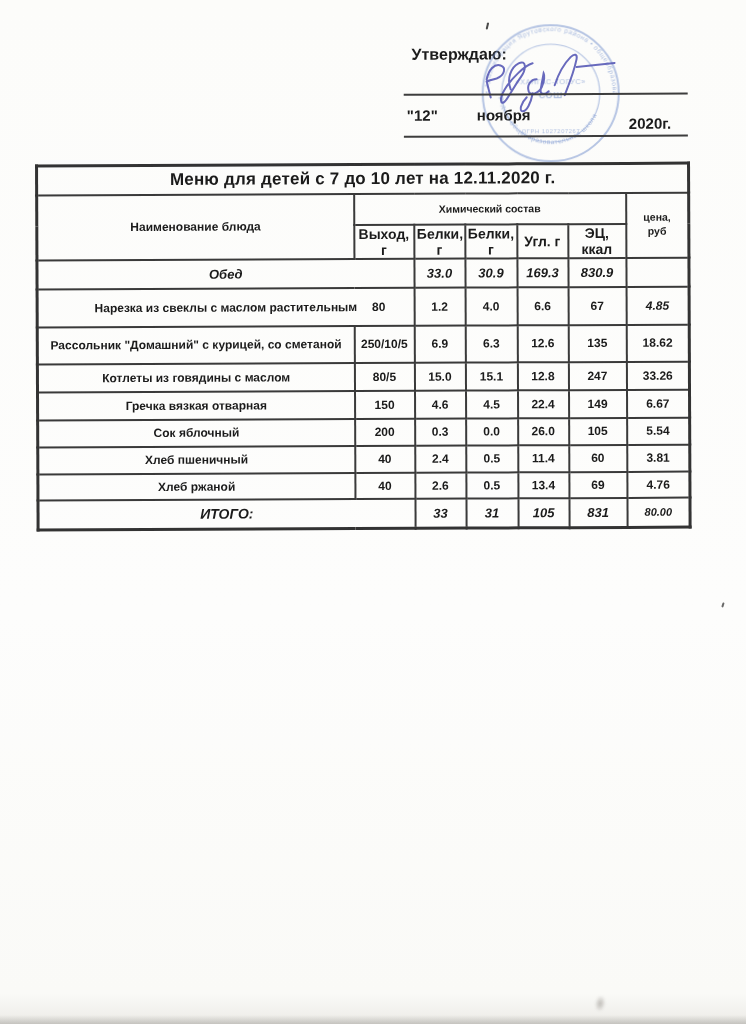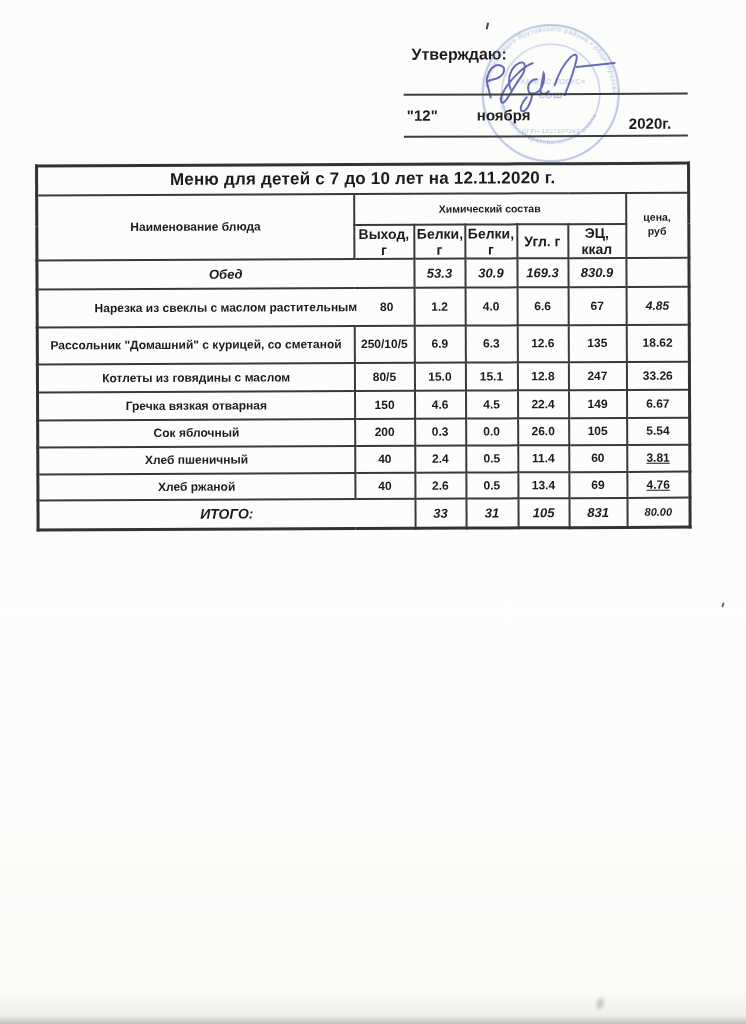--- a/index.html
+++ b/index.html
@@ -38,23 +38,23 @@
   tr.t-h2{height:26px;} tr.t-h2 td{font-size:14px;}
   td.hdr-price{font-size:13px;white-space:pre-line;line-height:1.3;}
   tr.t-obed{height:29px;} tr.t-obed td{font-style:italic;font-size:13px;}
   tr.t-r0{height:38px;} tr.t-r1{height:37px;} tr.t-r2{height:28px;} tr.t-r3{height:28px;}
   tr.t-r4{height:27px;} tr.t-r5{height:27px;} tr.t-r6{height:26px;}
   tr.t-total{height:30px;}
   tr.t-total td{font-style:italic;font-size:13px;}
   tr.t-total td.name{font-size:14px;}
   tr.t-total td.price-cell{font-size:11px;}
   td.price-italic{font-style:italic;}
-  td.price-normal{font-weight:400;text-decoration:underline;}
+  td.price-normal{font-weight:400;}
   td.merged2{position:relative;}
-  .outpos{position:absolute;left:319px;top:0;width:58px;height:100%;
+  .outpos{position:absolute;left:311px;top:0;width:58px;height:100%;
     display:flex;align-items:center;justify-content:center;text-align:center;}
 
   
   .speck-right{position:absolute;left:721px;top:604px;width:2px;height:5px;background:rgba(55,55,55,0.75);
     border-radius:2px;transform:rotate(18deg);}
   .smudge{position:absolute;left:592px;top:996px;width:11px;height:17px;border-radius:50%;
     background:radial-gradient(ellipse at center, rgba(120,115,108,0.45), rgba(120,115,108,0) 70%);
     filter:blur(1px);transform:rotate(10deg);}
   .bottom-edge{position:absolute;left:0;bottom:0;width:746px;height:9px;
     background:linear-gradient(180deg, rgba(0,0,0,0), rgba(95,92,86,0.28));}
@@ -125,21 +125,21 @@
       </tr>
       <tr class="t-h2">
         <td>Выход, г</td>
         <td>Белки, г</td>
         <td>Белки, г</td>
         <td>Угл. г</td>
         <td>ЭЦ, ккал</td>
       </tr>
       <tr class="t-obed">
         <td colspan="2">Обед</td>
-        <td>53.3</td>
+        <td>33.0</td>
         <td>30.9</td>
         <td>169.3</td>
         <td>830.9</td>
         <td></td>
       </tr>
       <tr class="t-r0">
         <td class="name merged2" colspan="2">
           <span>Нарезка из свеклы с маслом растительным</span>
           <span class="outpos">80</span>
         </td>

